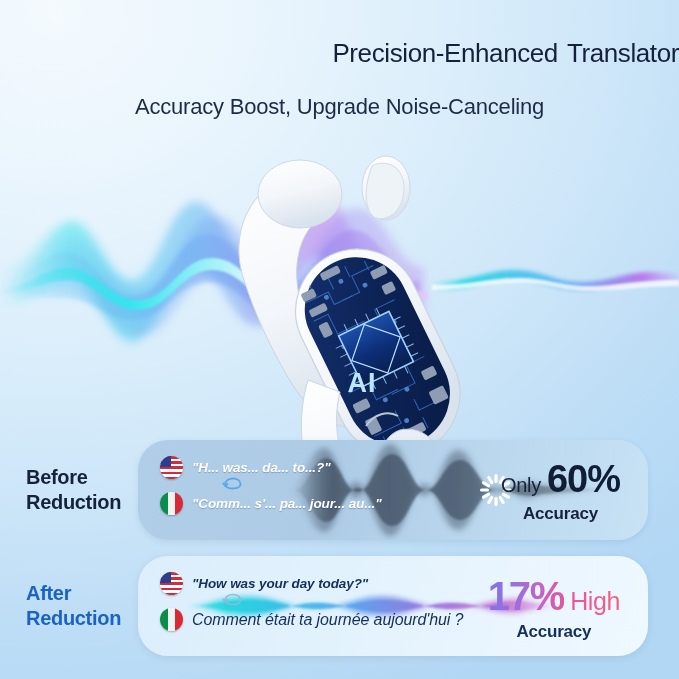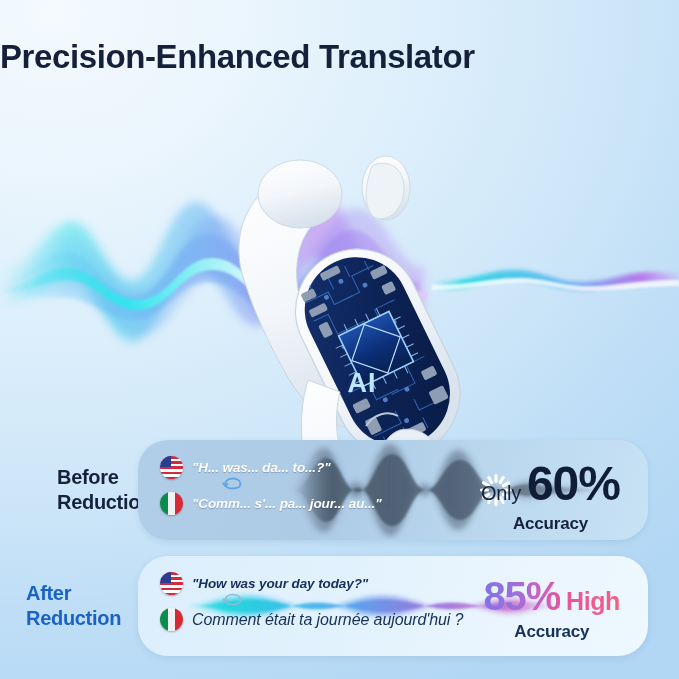--- a/index.html
+++ b/index.html
@@ -9,22 +9,22 @@
     overflow:hidden;
   }
   #stage{
     position:relative;width:679px;height:679px;overflow:hidden;
     background:
       radial-gradient(130% 110% at 8% 2%, #f4fafe 0%, #eaf5fd 22%, #ddeffb 42%, #cfe7f9 62%, #bfdef6 80%, #b2d7f4 100%);
   }
   
   .title{
     position:absolute;left:0;right:0;top:38px;
-    text-align:left;
-    font-size:33px;font-weight:bold;letter-spacing:-0.4px;
+    text-align:right;
+    font-size:26px;font-weight:normal;letter-spacing:-0.4px;
     color:#15213a;
     white-space:nowrap;
   }
   .title .gap{display:inline-block;width:9px;}
   .subtitle{
     position:absolute;left:0;right:0;top:94px;
     text-align:center;
     font-size:22px;font-weight:normal;letter-spacing:-0.2px;
     color:#1d2b45;
     white-space:nowrap;
@@ -35,21 +35,21 @@
   
   .row{position:absolute;left:0;width:679px;}
   .row.before{top:440px;height:100px;}
   .row.after{top:556px;height:100px;}
   .rowlabel{
     position:absolute;left:26px;top:50%;transform:translateY(-50%);
     font-size:20px;font-weight:bold;line-height:1.25;
     letter-spacing:-0.3px;
     white-space:nowrap;
   }
-  .row.before .rowlabel{color:#16223c;margin-left:31px;}
+  .row.before .rowlabel{color:#16223c;}
   .row.after .rowlabel{color:#1a63c4;}
   .card{
     position:absolute;left:138px;top:0;width:510px;height:100px;
     border-radius:30px;
     overflow:hidden;
   }
   .card.before{
     background:linear-gradient(105deg,#b0cee8 0%,#aecbe6 38%,#bcd9ef 72%,#c8e2f5 100%);
     box-shadow:0 2px 6px rgba(40,70,110,.10);
   }
@@ -91,53 +91,54 @@
     position:absolute;left:62px;top:36px;width:22px;height:14px;
   }
   
   .stat{position:absolute;right:28px;top:20px;text-align:center;}
   .stat .big{white-space:nowrap;line-height:1;}
   .before .stat .only{
     font-size:20px;font-weight:normal;color:#16223c;letter-spacing:-0.3px;
     vertical-align:baseline;
   }
   .before .stat .pct{
-    font-size:48px;font-weight:bold;color:#0f1d36;letter-spacing:-1px;
+    font-size:38px;font-weight:bold;color:#0f1d36;letter-spacing:-1px;
     margin-left:6px;
   }
   .before .stat .acc{
     display:block;margin-top:6px;font-size:17px;font-weight:bold;
     color:#16223c;letter-spacing:-0.2px;
   }
   .after .stat .pct98{
     font-size:40px;font-weight:bold;letter-spacing:-1.2px;
     background:linear-gradient(92deg,#7f74e8 0%,#9a6fdd 38%,#c265c8 68%,#e0569f 100%);
     -webkit-background-clip:text;background-clip:text;
     -webkit-text-fill-color:transparent;color:transparent;
   }
   .after .stat .high{
-    font-size:25px;font-weight:bold;letter-spacing:-0.4px;margin-left:6px;
+    font-size:25px;font-weight:normal;letter-spacing:-0.4px;margin-left:6px;
     background:linear-gradient(92deg,#e9569b 0%,#f05b8e 60%,#f2607f 100%);
     -webkit-background-clip:text;background-clip:text;
     -webkit-text-fill-color:transparent;color:transparent;
   }
   .after .stat .acc{
     display:block;margin-top:6px;font-size:17px;font-weight:bold;
     color:#16305c;letter-spacing:-0.2px;
   }
   .spinner{position:absolute;left:340px;top:32px;width:36px;height:36px;}
 </style>
 </head>
 <body>
 
 <div id="stage">
 
   <div class="title">
     <span>Precision-Enhanced</span><span class="gap"></span><span>Translator</span>
   </div>
+  <div class="subtitle">Accuracy Boost, Upgrade Noise-Canceling</div>
 
   <div class="hero">
     <svg width="679" height="310" viewBox="0 0 679 310">
       <defs>
         <linearGradient id="gW1" x1="0" y1="0" x2="1" y2="0">
           <stop offset="0" stop-color="#21e0e8" stop-opacity="0"></stop>
           <stop offset="0.18" stop-color="#21e0e8" stop-opacity=".85"></stop>
           <stop offset="0.55" stop-color="#4aa8f0" stop-opacity=".8"></stop>
           <stop offset="0.85" stop-color="#b44ee8" stop-opacity=".75"></stop>
           <stop offset="1" stop-color="#c358ef" stop-opacity=".3"></stop>
@@ -447,20 +448,20 @@
           <path d="M1.2,7.4 L3.2,10 L5.6,7.8" fill="none" stroke="#8fb9d8" stroke-width="1.6" stroke-linecap="round" stroke-linejoin="round"></path>
         </svg>
         <div class="lineitem bot">
           <span class="flag it"></span>
           <span class="utt fr">Comment était ta journée aujourd'hui ?</span>
         </div>
       </div>
 
       <div class="stat">
         <div class="big">
-          <span class="pct98">85%</span><span class="high">High</span>
+          <span class="pct98">17%</span><span class="high">High</span>
         </div>
         <span class="acc">Accuracy</span>
       </div>
     </div>
   </div>
 
 </div>
 
 </body></html>

